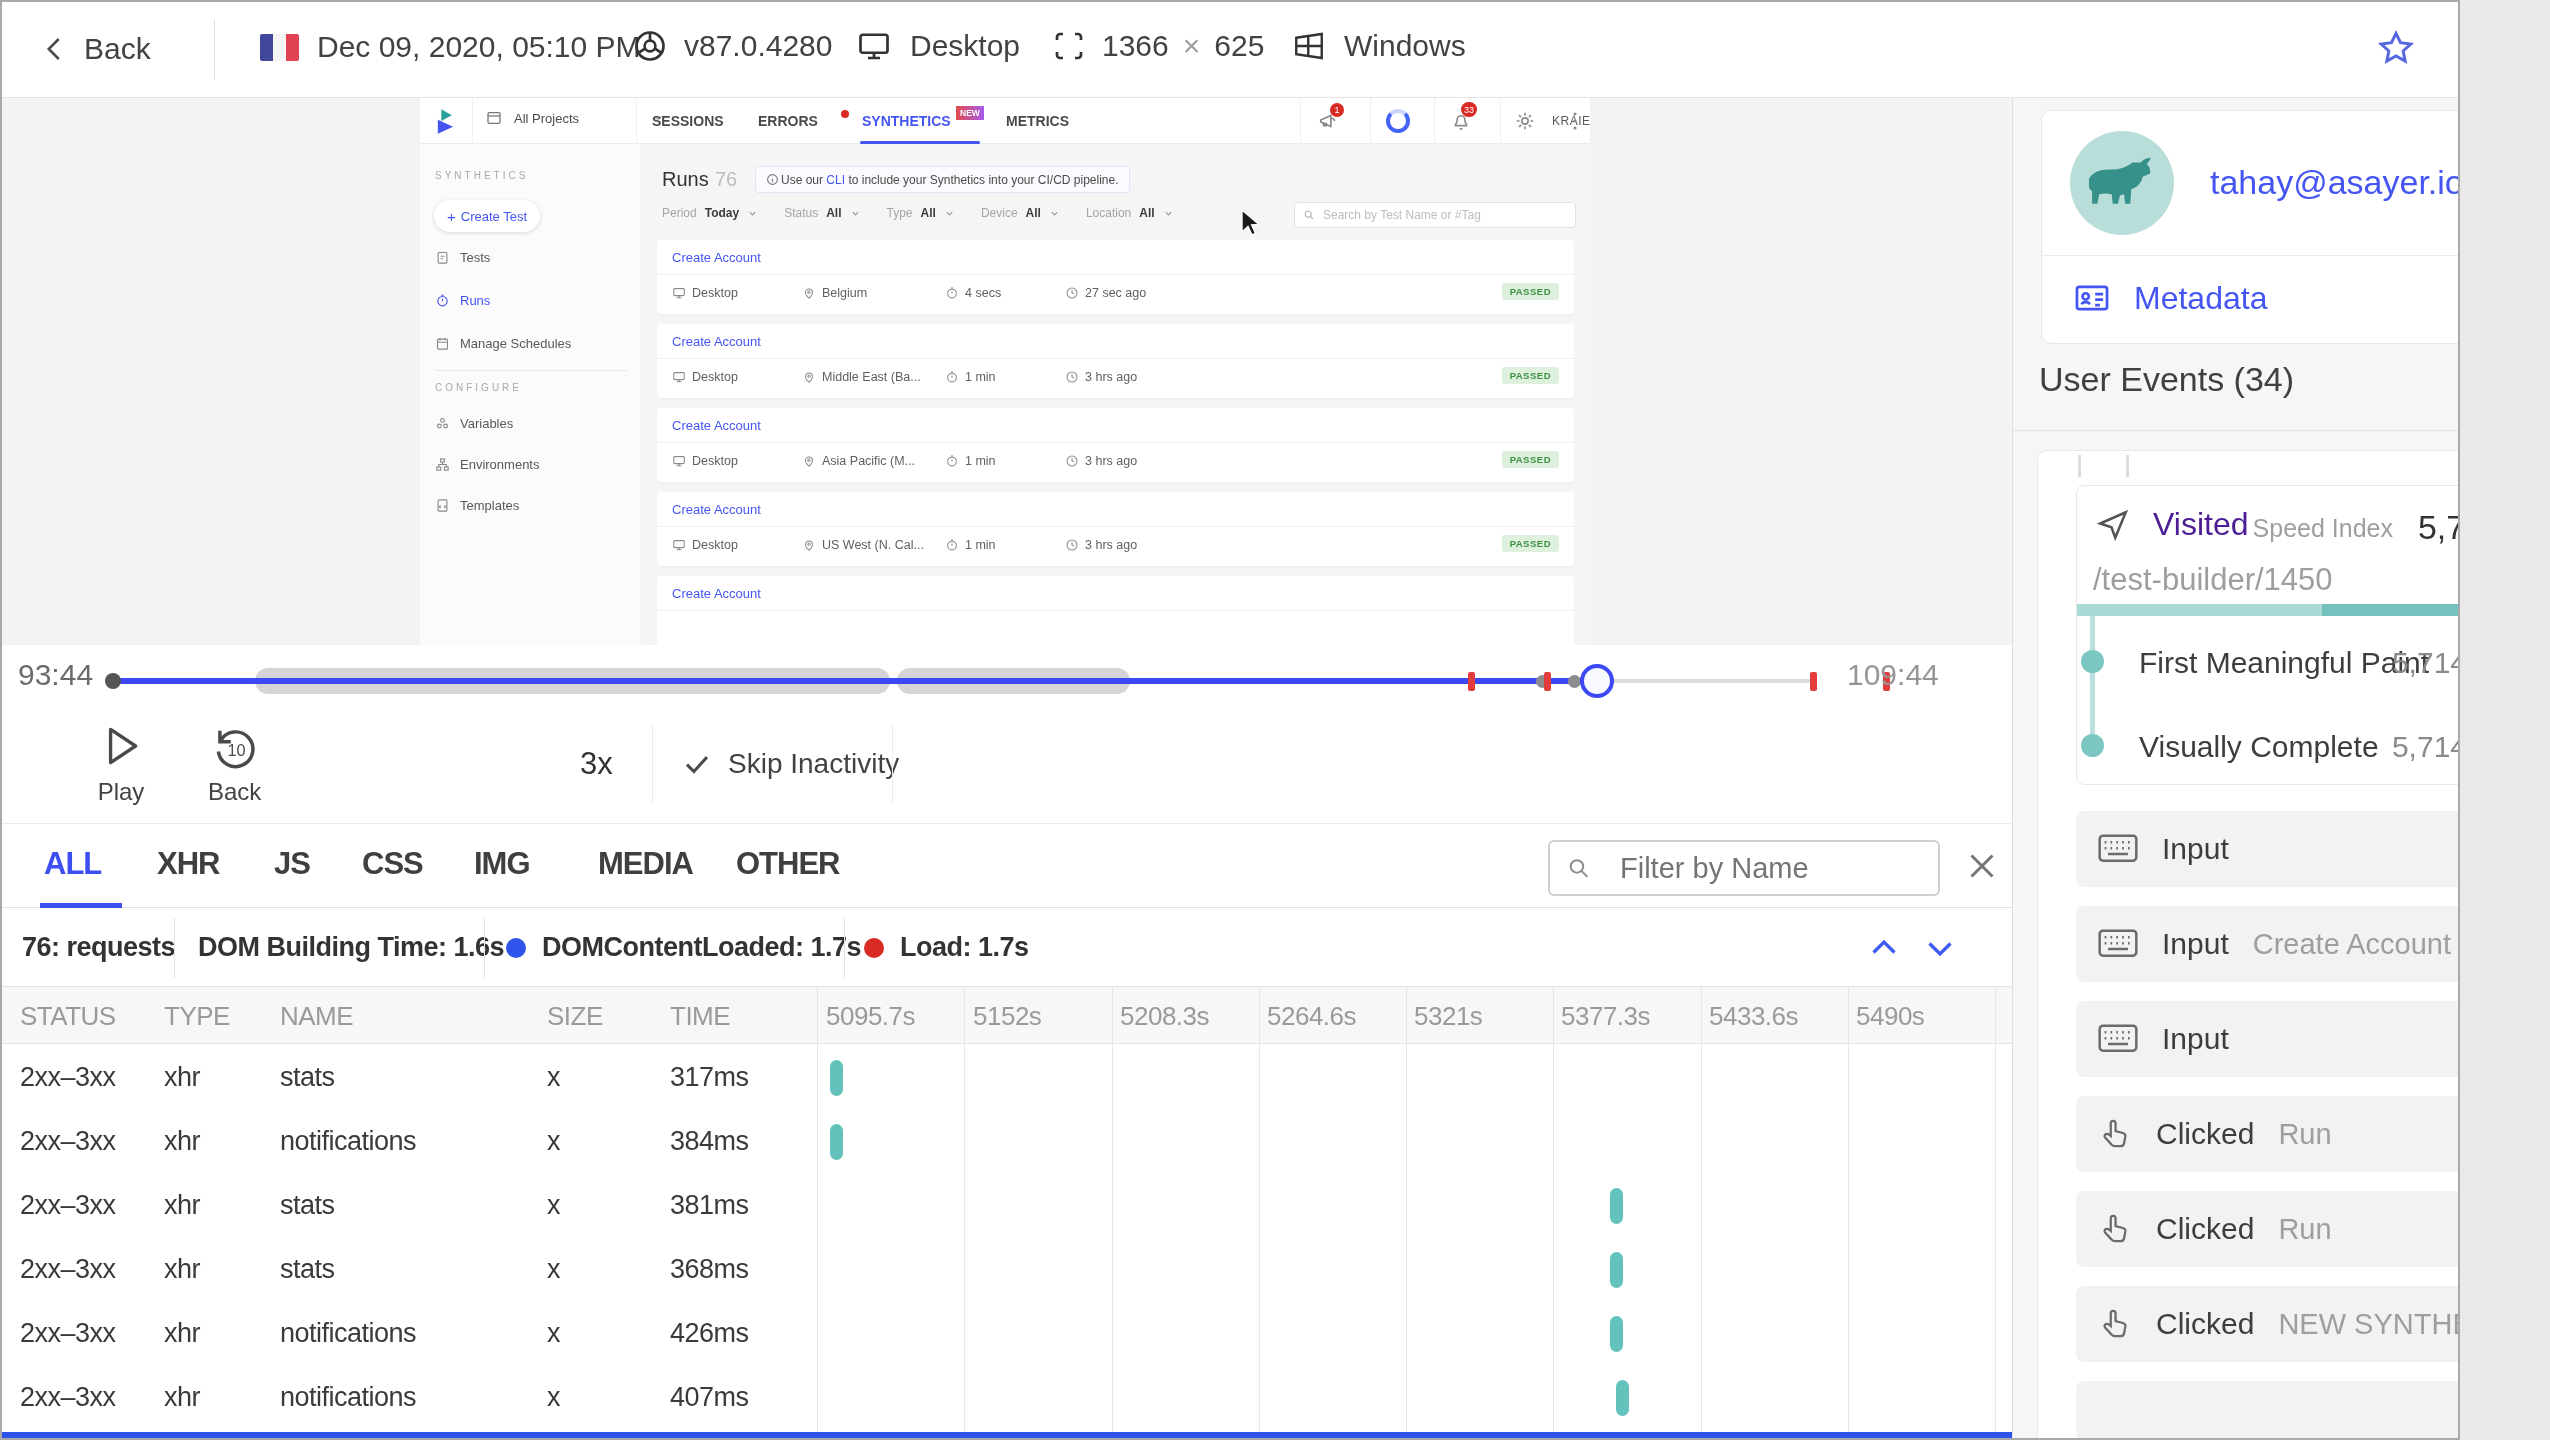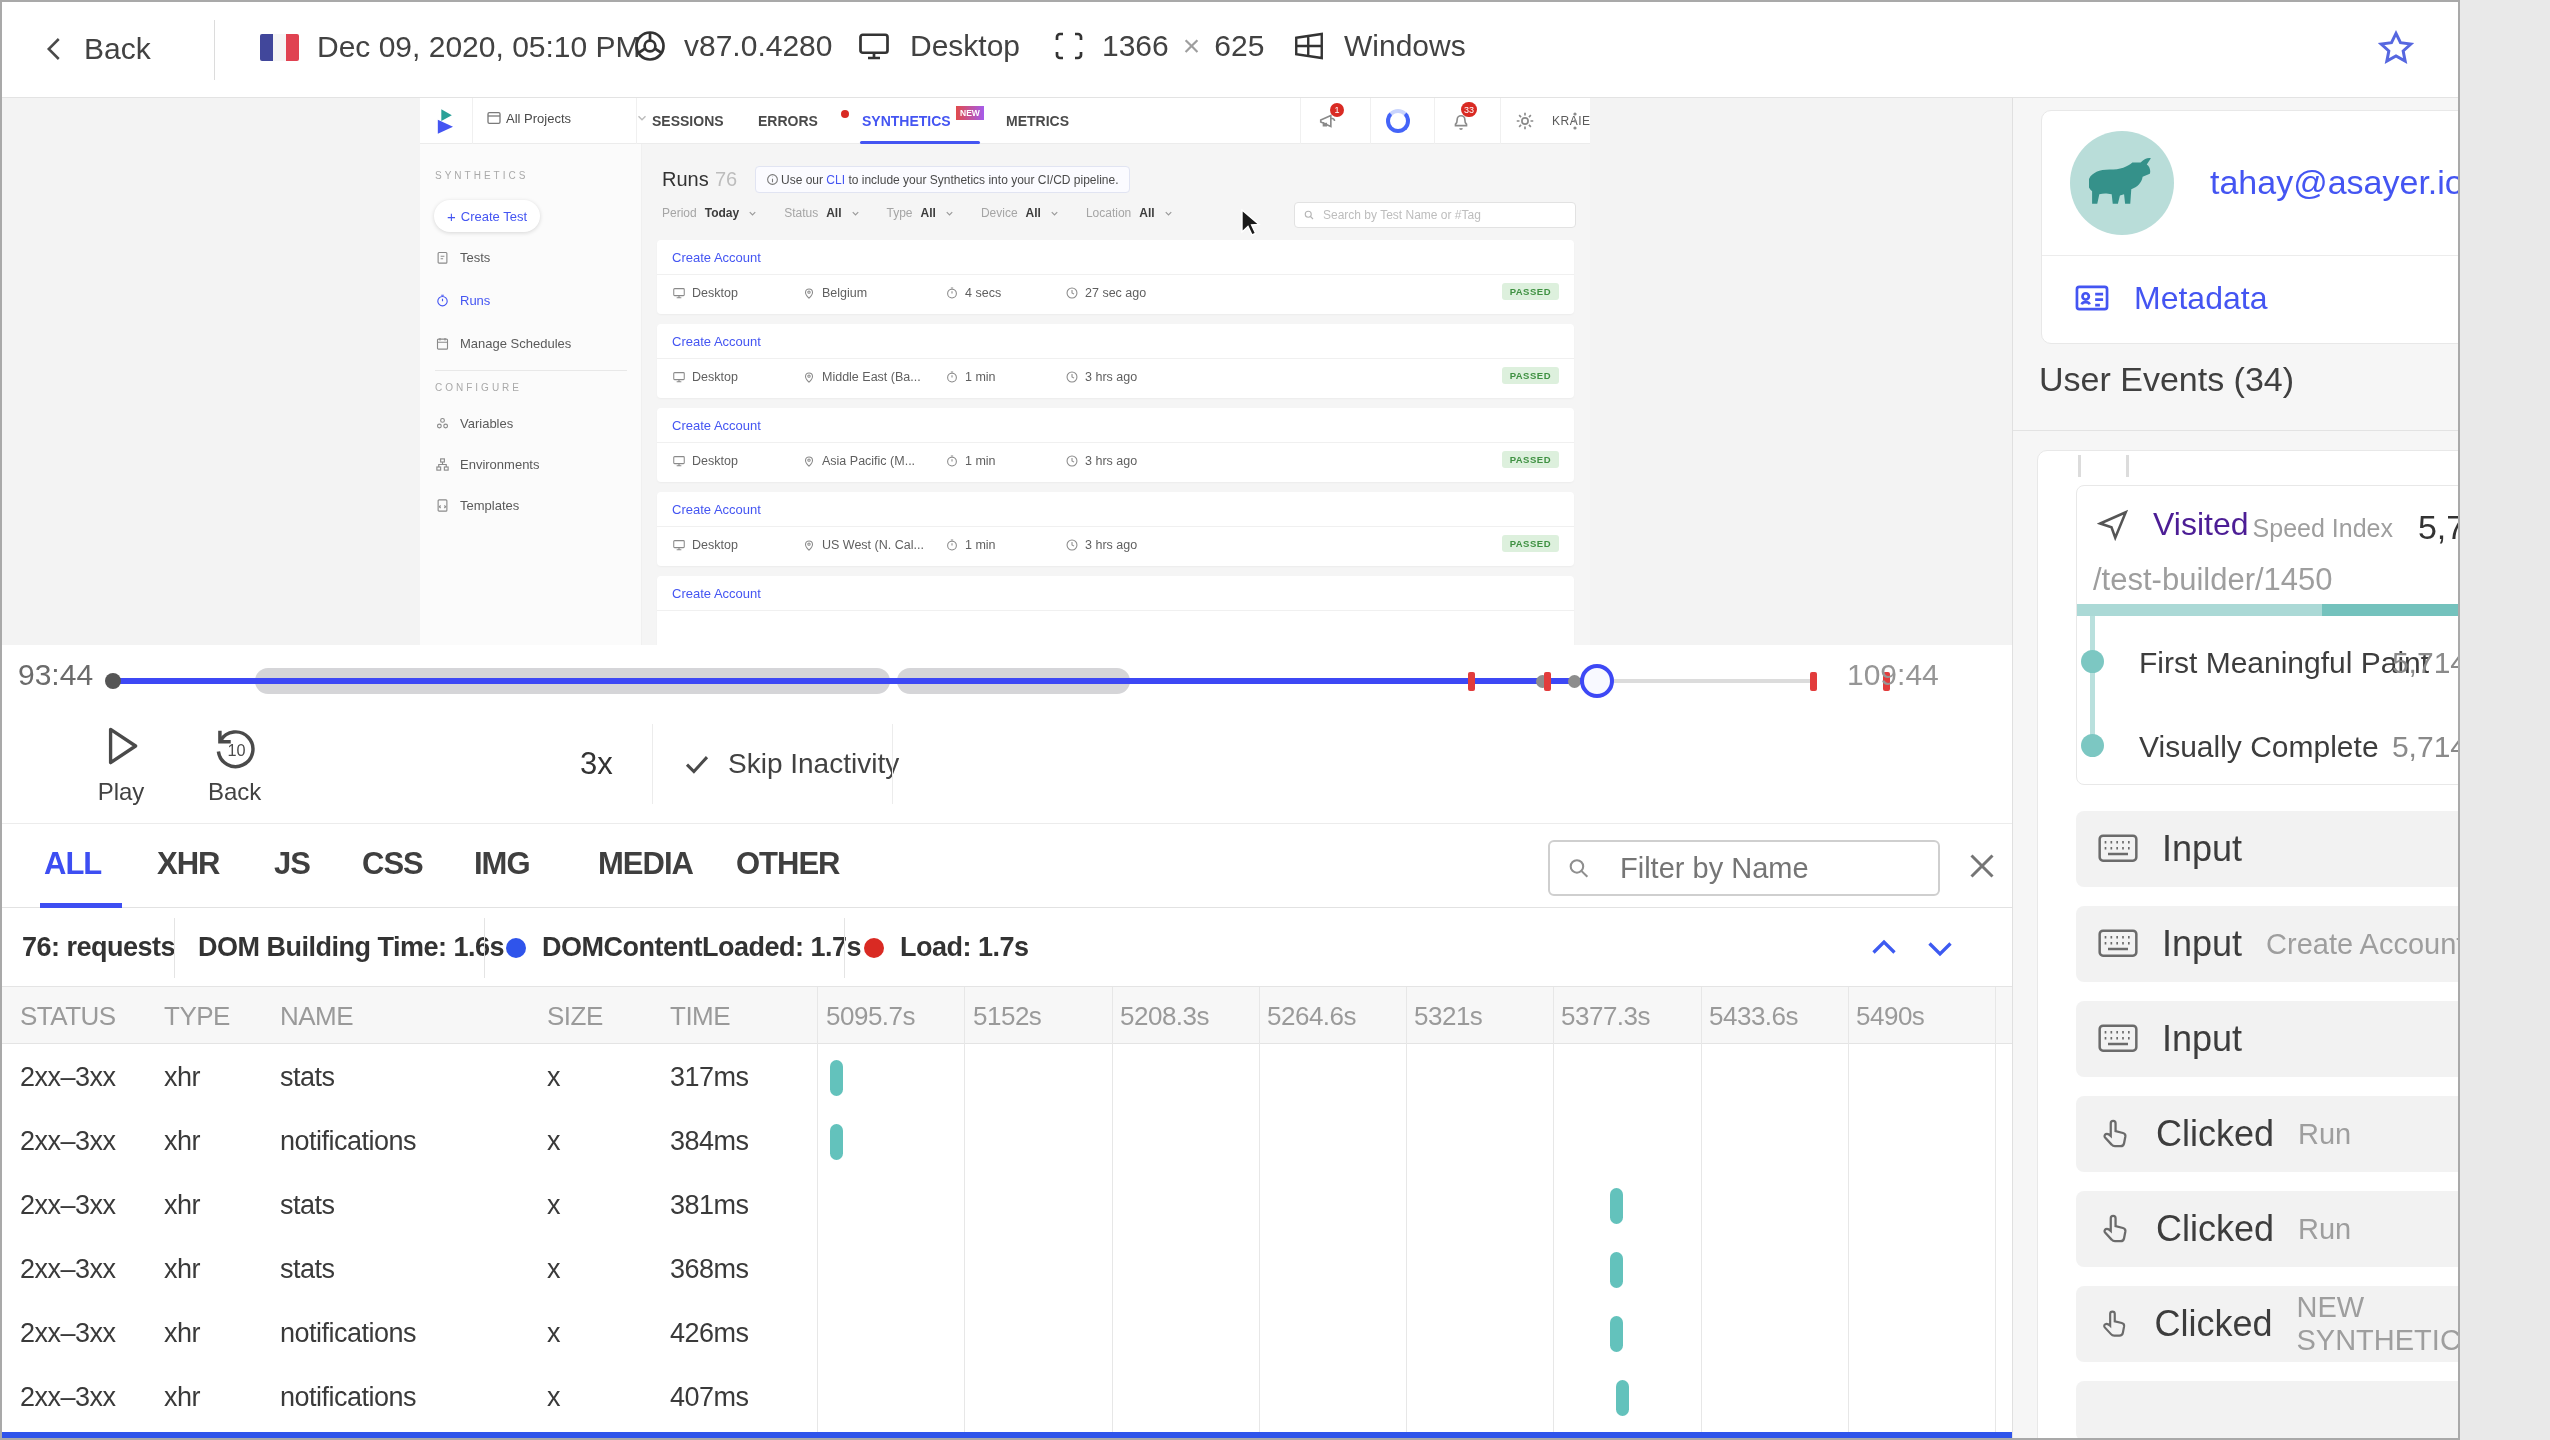--- a/index.html
+++ b/index.html
@@ -43,21 +43,21 @@
   .hcell{font-size:26px;color:#9a9a9a;letter-spacing:-0.5px;}
   .tcell{font-size:27px;color:#3a3a3a;letter-spacing:-0.5px;}
   .gridline{position:absolute;top:985px;height:449px;width:1px;background:#e7e7e7;}
   .wbar{position:absolute;width:13px;height:36px;border-radius:7px;background:#63c2bc;}
   .netrow{position:absolute;left:0;width:2010px;height:64px;}
   
   .rside{left:2010px;top:96px;width:538px;height:1344px;background:#f6f6f6;border-left:1px solid #e0e0e0;}
   .card{background:#fff;border:1px solid #e8e8e8;border-radius:10px;}
   .blue{color:#4455f2;}
   .ev-row{position:absolute;left:38px;width:446px;height:76px;background:#f2f2f2;border-radius:8px;display:flex;align-items:center;gap:24px;padding-left:22px;color:#5f5f5f;}
-  .ev-type{font-size:36px;color:#3d3d3d;}
+  .ev-type{font-size:30px;color:#3d3d3d;}
   .ev-detail{font-size:29px;color:#9e9e9e;}
   input{font-family:inherit;}
 </style>
 </head>
 <body>
 
 <div class="page">
 
   <div class="abs topbar">
     <div class="abs row" style="left:38px;top:28px;gap:14px;cursor:pointer">
@@ -133,21 +133,21 @@
     <div class="abs app">
 
       <div class="abs app-nav">
         <span class="abs" style="left:12px;top:8px">
           <svg width="28" height="30" viewBox="0 0 24 24">
               <path d="M8 2 L17 7 L8 12 Z" fill="#2aa198"></path>
               <path d="M5 11 L18 17 L5 23 Z" fill="#4455f2"></path>
             </svg>
         </span>
         <div class="abs vdiv" style="left:52px;top:0;height:46px;background:#f0f0f0"></div>
-        <div class="abs row" style="left:66px;top:12px;gap:4px;cursor:pointer">
+        <div class="abs row" style="left:66px;top:12px;gap:12px;cursor:pointer">
           <svg width="16" height="16" viewBox="0 0 24 24" fill="none" stroke="#7a7a7a" stroke-width="2">
               <rect x="3" y="4" width="18" height="16" rx="2"></rect>
               <path d="M3 9 H21"></path>
             </svg>
           <span style="font-size:13px;color:#4a4a4a">All Projects</span>
           <svg width="14" height="14" viewBox="0 0 24 24" fill="none" stroke="#bbb" stroke-width="2.4" style="margin-left:60px">
               <path d="M6 9 L12 15 L18 9"></path>
             </svg>
         </div>
         <div class="abs vdiv" style="left:216px;top:0;height:46px;background:#f0f0f0"></div>

